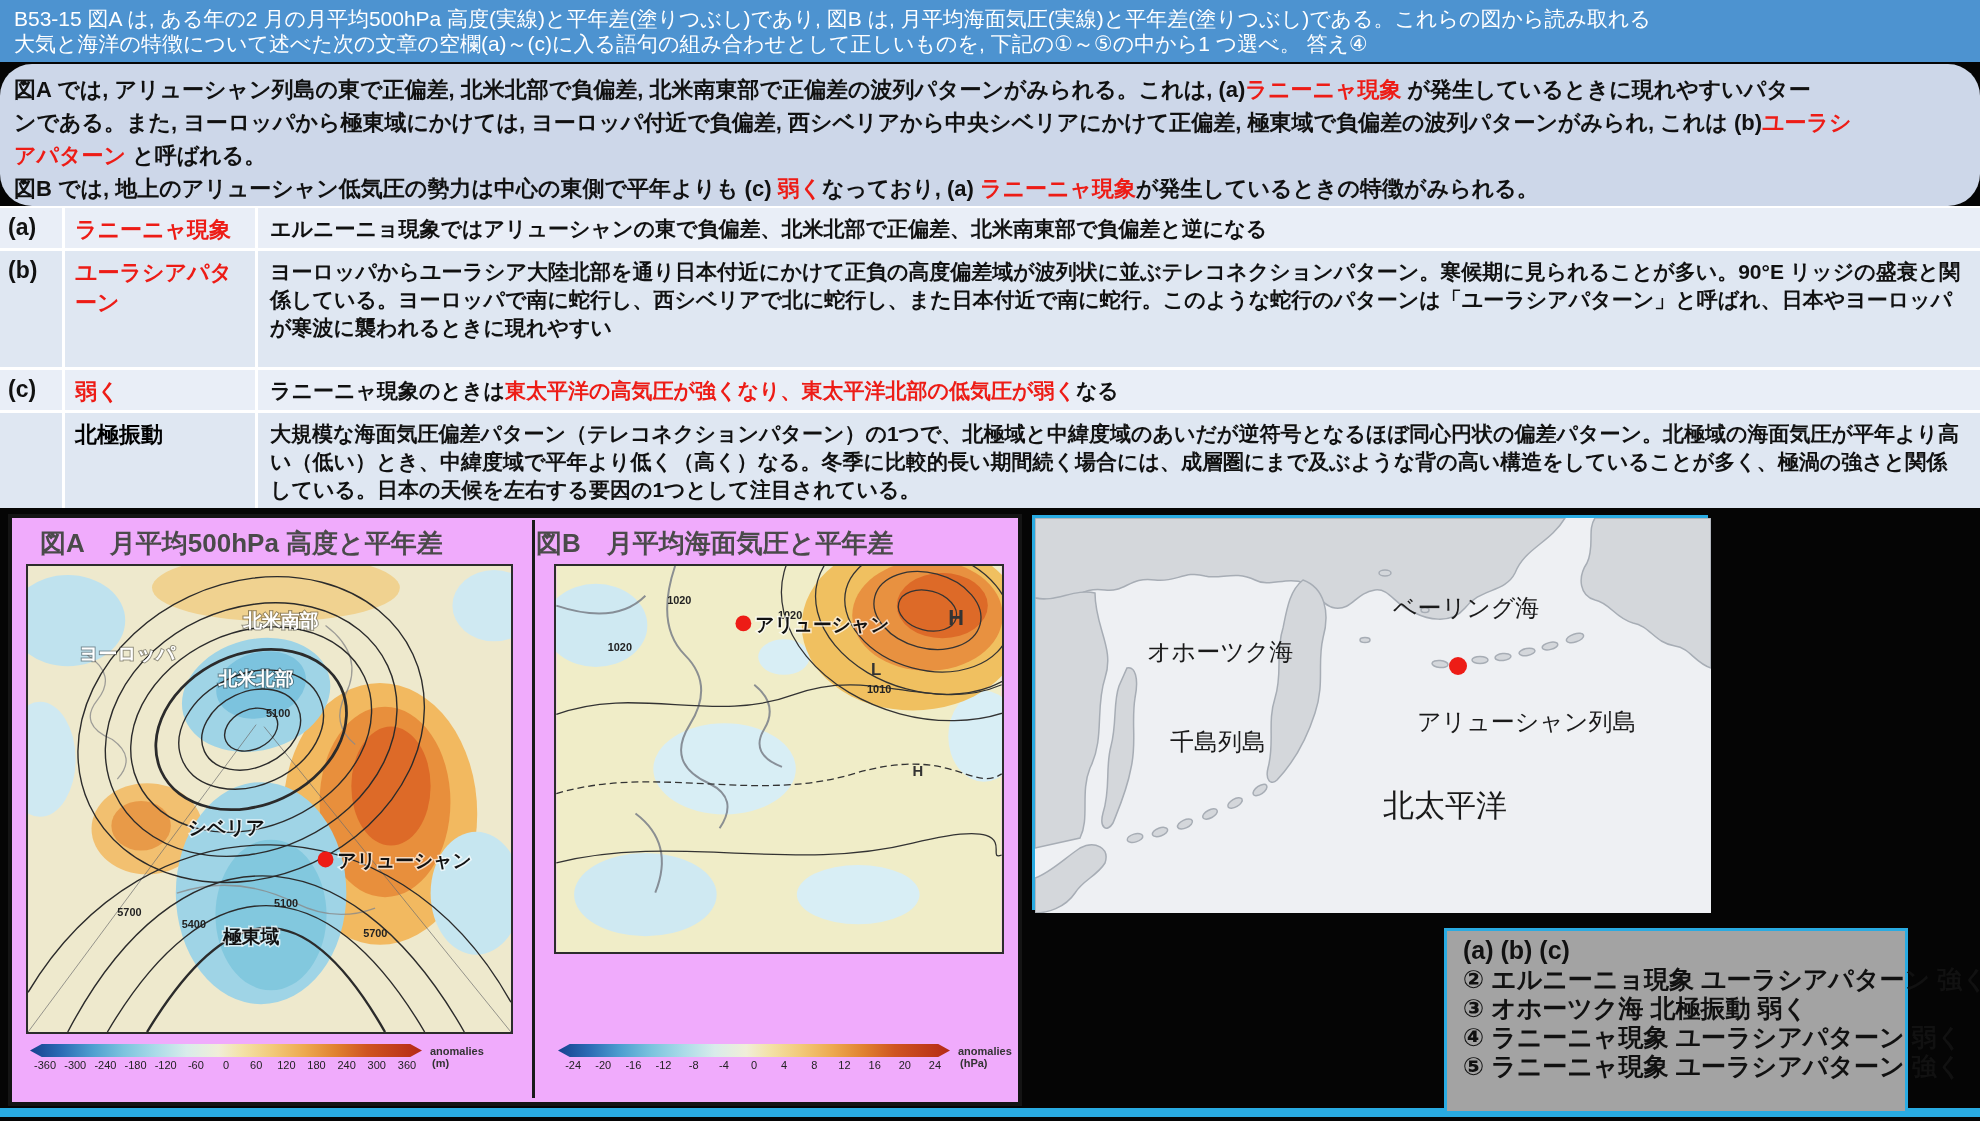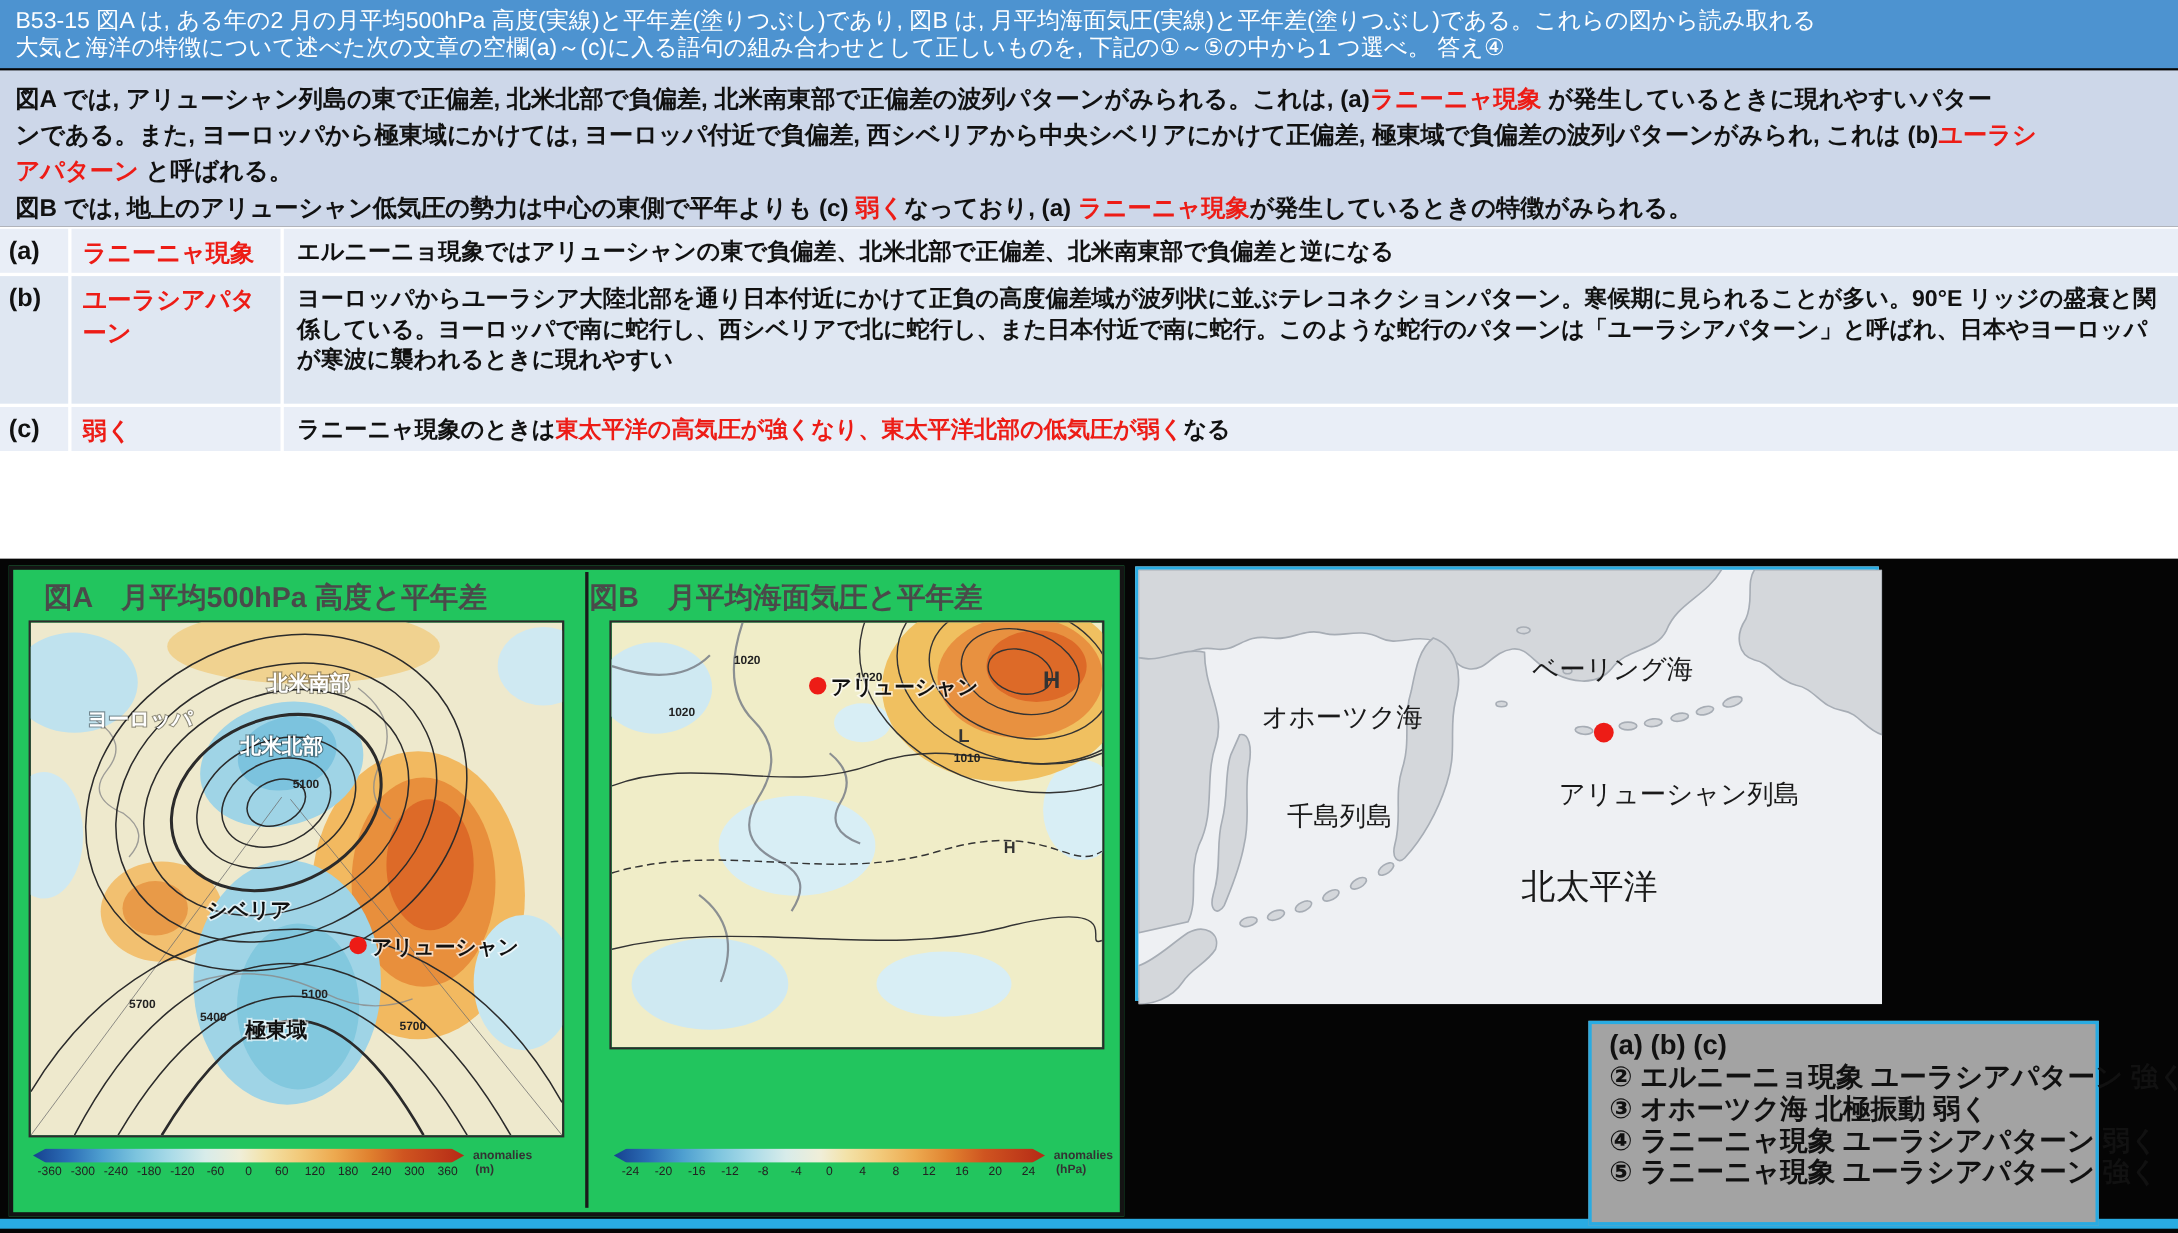--- a/index.html
+++ b/index.html
@@ -5,39 +5,39 @@
   * { margin:0; padding:0; box-sizing:border-box; }
   body { font-family:"Liberation Sans","DejaVu Sans",sans-serif; }
   #page { position:relative; width:1980px; height:1121px; background:#050505; overflow:hidden; }
   .red-text { color:#ed1c16; }
 
   
   #header { position:absolute; left:0; top:0; width:1980px; height:62px; background:#4d93d0; padding:6px 14px; }
   #header .hline { color:#fff; font-weight:normal; font-size:21px; line-height:25px; white-space:nowrap; }
 
   
-  #para { position:absolute; left:0; top:64px; width:1980px; height:142px; background:#cdd7e9; padding:9px 14px; }
+  #para { position:absolute; left:0; top:64px; width:1980px; height:142px; background:#cdd7e9; padding:9px 14px;border-radius:32px; }
   #para .pline { font-size:22px; font-weight:bold; line-height:33px; white-space:nowrap; color:#111; }
 
   
   #qtable { position:absolute; left:0; top:206px; width:1980px; height:302px; background:#fff; padding-top:2px; }
   .trow { display:flex; gap:3px; margin-bottom:3px; }
   .trow .c-label { width:62px; padding:6px 8px; font-size:23px; font-weight:bold; color:#111; }
   .trow .c-term  { width:190px; padding:7px 10px; font-size:22px; font-weight:bold; }
   .trow .c-desc  { flex:1; padding:7px 12px; font-size:21px; font-weight:bold; line-height:28px; color:#111; }
   .rowbg-a { background:#e9eef7; }
   .rowbg-b { background:#dfe7f2; }
   .trow .c-label.rowbg-a, .trow .c-label.rowbg-b { }
 
   
   #bottom { position:absolute; left:0; top:508px; width:1980px; height:613px; background:#050505; }
   #bluestrip { position:absolute; left:0; top:600px; width:1980px; height:9px; background:#29abe2; z-index:1; }
 
   
-  #figbox { position:absolute; left:8px; top:6px; width:1014px; height:592px; background:#22c55e; border:4px solid #141414; z-index:2; }
+  #figbox { position:absolute; left:8px; top:6px; width:1014px; height:592px; background:#f0abfc; border:4px solid #141414; z-index:2; }
   .figtitle { position:absolute; font-size:26px; font-weight:bold; color:#4a4a4a; white-space:nowrap; }
   #figtitleA { left:28px; top:8px; }
   #figtitleB { left:524px; top:8px; }
   #figdivider { position:absolute; left:520px; top:2px; width:3px; height:578px; background:#1a1a1a; }
   #mapA { position:absolute; left:14px; top:46px; width:487px; height:470px; border:2px solid #2c2c2c; }
   #mapB { position:absolute; left:542px; top:46px; width:450px; height:390px; border:2px solid #2c2c2c; }
 
   .cbar-wrap { position:absolute; top:526px; width:470px; }
   #cbarA-wrap { left:18px; } #cbarB-wrap { left:546px; }
   .cbar-row { display:flex; align-items:center; }
@@ -90,20 +90,25 @@
     </div>
     <div class="trow" style="height:116px">
       <div class="c-label rowbg-b">(b)</div>
       <div class="c-term rowbg-b red-text">ユーラシアパターン</div>
       <div class="c-desc rowbg-b"><span>ヨーロッパからユーラシア大陸北部を通り日本付近にかけて正負の高度偏差域が波列状に並ぶテレコネクションパターン。寒候期に見られることが多い。90°E リッジの盛衰と関係している。ヨーロッパで南に蛇行し、西シベリアで北に蛇行し、また日本付近で南に蛇行。このような蛇行のパターンは「ユーラシアパターン」と呼ばれ、日本やヨーロッパが寒波に襲われるときに現れやすい</span></div>
     </div>
     <div class="trow" style="height:40px">
       <div class="c-label rowbg-a">(c)</div>
       <div class="c-term rowbg-a red-text">弱く</div>
       <div class="c-desc rowbg-a"><span>ラニーニャ現象のときは</span><span class="red-text">東太平洋の高気圧が強くなり、東太平洋北部の低気圧が弱く</span><span>なる</span></div>
+    </div>
+    <div class="trow" style="height:97px">
+      <div class="c-label rowbg-b"></div>
+      <div class="c-term rowbg-b">北極振動</div>
+      <div class="c-desc rowbg-b"><span>大規模な海面気圧偏差パターン（テレコネクションパターン）の1つで、北極域と中緯度域のあいだが逆符号となるほぼ同心円状の偏差パターン。北極域の海面気圧が平年より高い（低い）とき、中緯度域で平年より低く（高く）なる。冬季に比較的長い期間続く場合には、成層圏にまで及ぶような背の高い構造をしていることが多く、極渦の強さと関係している。日本の天候を左右する要因の1つとして注目されている。</span></div>
     </div>
   </div>
 
   <div id="bottom">
     <div id="bluestrip"></div>
 
     <div id="figbox">
       <div class="figtitle" id="figtitleA">図A　月平均500hPa 高度と平年差</div>
       <div class="figtitle" id="figtitleB">図B　月平均海面気圧と平年差</div>
       <div id="figdivider"></div>

